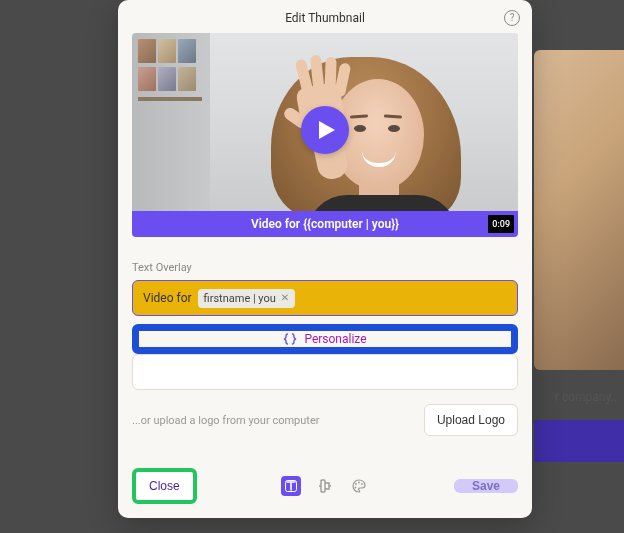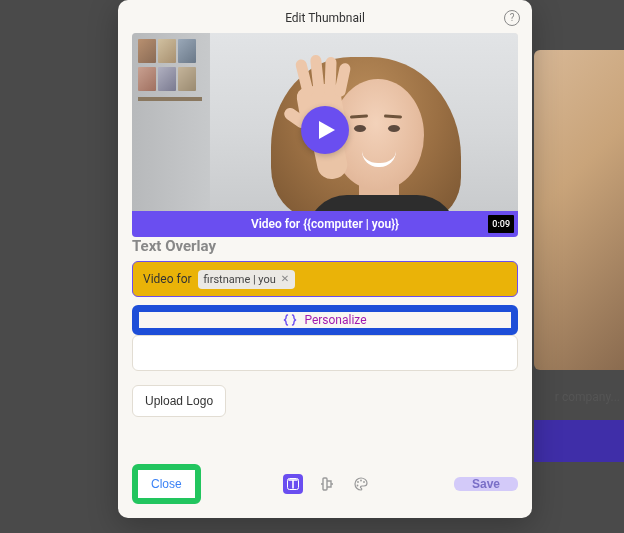--- a/index.html
+++ b/index.html
@@ -184,25 +184,24 @@
   }
   .duration {
     position: absolute; right: 4px; top: 50%; transform: translateY(-50%);
     background: #000; color: #fff;
     font-size: 9px; font-weight: 500;
     padding: 4px 4px;
     border-radius: 1px;
   }
 
   .field-label {
-    font-size: 15px;
+    font-size: 11px;
     color: #888;
-    margin-top: 0;
+    margin-top: 24px;
     margin-bottom: 6px;
-    font-weight: bold;
   }
   .text-overlay-input {
     width: 100%;
     height: 36px;
     border: 1.5px solid #6a4ef0;
     border-radius: 6px;
     background: #eab308;
     display: flex;
     align-items: center;
     padding: 0 10px;
@@ -266,26 +265,26 @@
     font-weight: 500;
   }
 
   .modal-footer {
     display: flex;
     align-items: center;
     justify-content: space-between;
     padding: 12px 14px 14px;
   }
   .close-btn {
-    border: 6px solid #22c55e;
+    border: 4px solid #22c55e;
     background: #fff;
     border-radius: 6px;
     padding: 7px 13px;
     font-size: 12px;
-    color: #3b82f6;
+    color: #4c1d95;
     cursor: pointer;
     font-weight: 500;
   }
   .tool-icons {
     display: flex;
     gap: 14px;
     align-items: center;
   }
   .tool-icon {
     width: 20px; height: 20px;
@@ -386,20 +385,21 @@
       <svg width="14" height="14" viewBox="0 0 14 14">
         <path d="M4.5 2 C3 2 3 4 3 5 C3 6 2 6.5 1.5 7 C2 7.5 3 8 3 9 C3 10 3 12 4.5 12" stroke="#6a4ef0" stroke-width="1.4" fill="none" stroke-linecap="round"></path>
         <path d="M9.5 2 C11 2 11 4 11 5 C11 6 12 6.5 12.5 7 C12 7.5 11 8 11 9 C11 10 11 12 9.5 12" stroke="#6a4ef0" stroke-width="1.4" fill="none" stroke-linecap="round"></path>
       </svg>
       <span>Personalize</span>
     </div>
 
     <div class="logo-input"></div>
 
     <div class="upload-row">
+      <span class="upload-hint">...or upload a logo from your computer</span>
       <button class="upload-btn">Upload Logo</button>
     </div>
 
   </div>
 
   <div class="modal-footer">
     <button class="close-btn">Close</button>
 
     <div class="tool-icons">
       <div class="tool-icon active">

